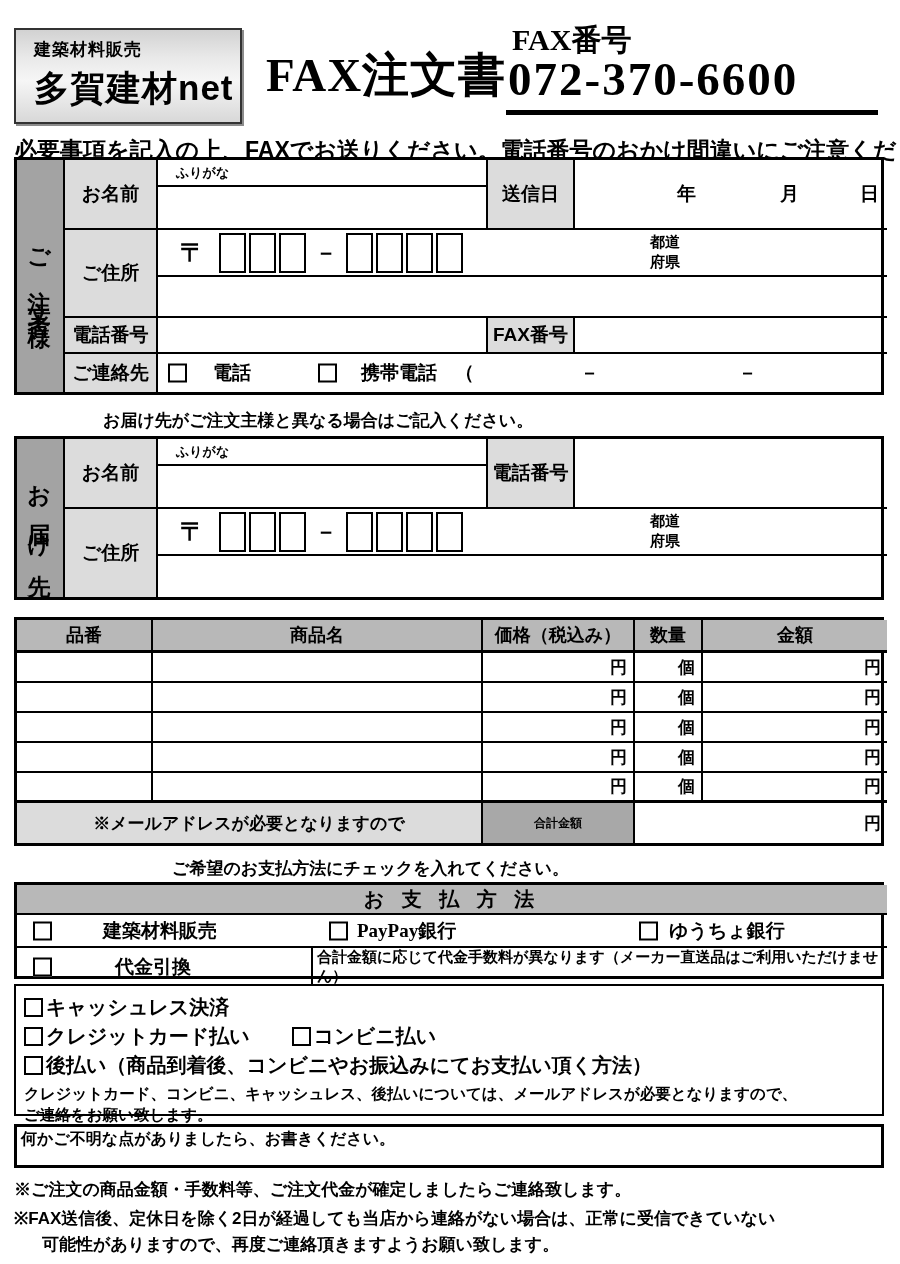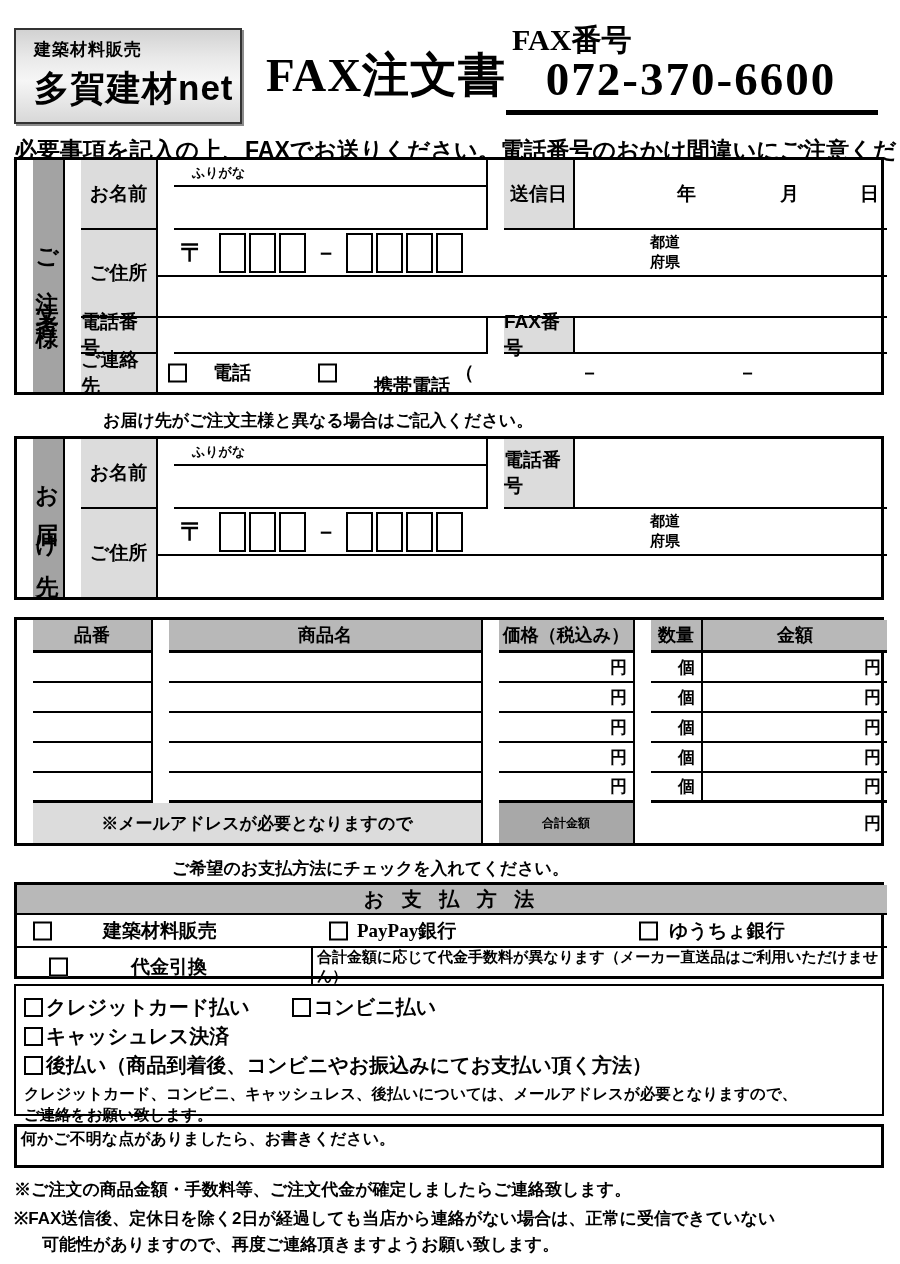--- a/index.html
+++ b/index.html
@@ -6,28 +6,28 @@
   body{width:900px;height:1264px;position:relative;font-family:"Liberation Sans",sans-serif;color:#000;}
   .abs{position:absolute;}
   
   .logo-box{left:14px;top:28px;width:228px;height:96px;border:2px solid #333;
     background:linear-gradient(180deg,#d2d2d2 0%,#e9e9e9 30%,#f6f6f6 55%,#d8d8d8 100%);
     box-shadow:2px 2px 0 rgba(0,0,0,.45);padding:8px 0 0 18px;box-sizing:border-box;}
   .logo-tagline{font-size:17px;font-weight:700;letter-spacing:1px;}
   .logo-name{font-size:35px;font-weight:700;margin-top:4px;letter-spacing:1px;}
   .form-title{left:266px;top:44px;font-family:"Liberation Serif",serif;font-size:47px;font-weight:900;letter-spacing:1px;}
   .fax-label{left:512px;top:20px;font-family:"Liberation Serif",serif;font-size:30px;font-weight:700;}
-  .fax-number{left:508px;top:52px;width:366px;text-align:center;font-family:"Liberation Serif",serif;
+  .fax-number{left:508px;top:52px;width:366px;font-family:"Liberation Serif",serif;
     font-size:47px;font-weight:700;letter-spacing:2px;}
   .fax-underline{left:506px;top:110px;width:372px;height:5px;background:#000;}
   .instruction{left:14px;top:135px;font-size:23px;font-weight:700;}
   
   .tbl{border:3px solid #000;display:grid;box-sizing:border-box;background:#fff;}
   .cell{box-sizing:border-box;position:relative;}
-  .br2{border-right:2px solid #000;margin-left:16px;} .bb2{border-bottom:2px solid #000;} .bb3{border-bottom:3px solid #000;}
+  .br2{border-right:2px solid #000;} .bb2{border-bottom:2px solid #000;} .bb3{border-bottom:3px solid #000;}
   .lab{background:#dcdcdc;display:flex;align-items:center;justify-content:center;
     font-size:19px;font-weight:600;}
   .strip{background:#a3a3a3;display:flex;align-items:center;justify-content:center;}
   .strip span{writing-mode:vertical-rl;text-orientation:upright;font-size:23px;font-weight:700;letter-spacing:12px;}
   .furi-row{height:27px;border-bottom:2px solid #000;font-size:13px;font-weight:600;
     display:flex;align-items:center;padding-left:18px;box-sizing:border-box;}
   .postal-row{height:47px;border-bottom:2px solid #000;display:flex;align-items:center;
     padding-left:22px;box-sizing:border-box;position:relative;}
   .postal-mark{font-size:25px;font-weight:700;margin-right:14px;}
   .pbox{width:27px;height:40px;border:2px solid #000;background:#fff;margin-right:3px;box-sizing:border-box;}
@@ -125,21 +125,21 @@
   </div>
   <div class="cell lab br2 bb2" style="grid-area:3/2/4/3;">電話番号</div>
   <div class="cell br2 bb2" style="grid-area:3/3/4/4;"></div>
   <div class="cell lab br2 bb2" style="grid-area:3/4/4/5;">FAX番号</div>
   <div class="cell bb2" style="grid-area:3/5/4/6;"></div>
   <div class="cell lab br2" style="grid-area:4/2/5/3;">ご連絡先</div>
   <div class="cell" style="grid-area:4/3/5/6;">
     <span class="chk abs vcenter" style="left:10px;"></span>
     <span class="contact-item vcenter" style="left:55px;text-align:center;">電話</span>
     <span class="chk abs vcenter" style="left:160px;"></span>
-    <span class="contact-item vcenter" style="left:216px;margin-top:13px;">携帯電話</span>
+    <span class="contact-item vcenter" style="left:203px;">携帯電話</span>
     <span class="contact-item vcenter" style="left:297px;">（</span>
     <span class="contact-item vcenter" style="left:422px;">－</span>
     <span class="contact-item vcenter" style="left:580px;">－</span>
   </div>
 </div>
 
 <div class="abs note" style="left:103px;top:409px;text-align:center;">お届け先がご注文主様と異なる場合はご記入ください。</div>
 <div class="abs tbl t2">
   <div class="cell strip br2" style="grid-area:1/1/3/2;">
     <span>お届け先</span>
@@ -263,31 +263,31 @@
       <span class="chk abs vcenter" style="left:16px;"></span>
       <span class="bank-label vcenter" style="left:98px;">代金引換</span>
     </div>
     <div class="cell cod-note">合計金額に応じて代金手数料が異なります（メーカー直送品はご利用いただけません）</div>
   </div>
 </div>
 
 <div class="abs opt-box">
   <div class="opt-line">
     <span class="sq"></span>
+    <span>キャッシュレス決済</span>
+  </div>
+  <div class="opt-line">
+    <span class="sq"></span>
     <span>クレジットカード払い</span>
     <span class="opt-gap"></span>
     <span class="sq"></span>
     <span>コンビニ払い</span>
   </div>
   <div class="opt-line">
     <span class="sq"></span>
-    <span>キャッシュレス決済</span>
-  </div>
-  <div class="opt-line">
-    <span class="sq"></span>
     <span>後払い</span>
     <span class="opt-detail">（商品到着後、コンビニやお振込みにてお支払い頂く方法）</span>
   </div>
   <div class="email-note">
     <span>クレジットカード、コンビニ、キャッシュレス、後払いについては、メールアドレスが必要となりますので、</span><br>
     <span>ご連絡をお願い致します。</span>
   </div>
 </div>
 
 <div class="abs remarks">

